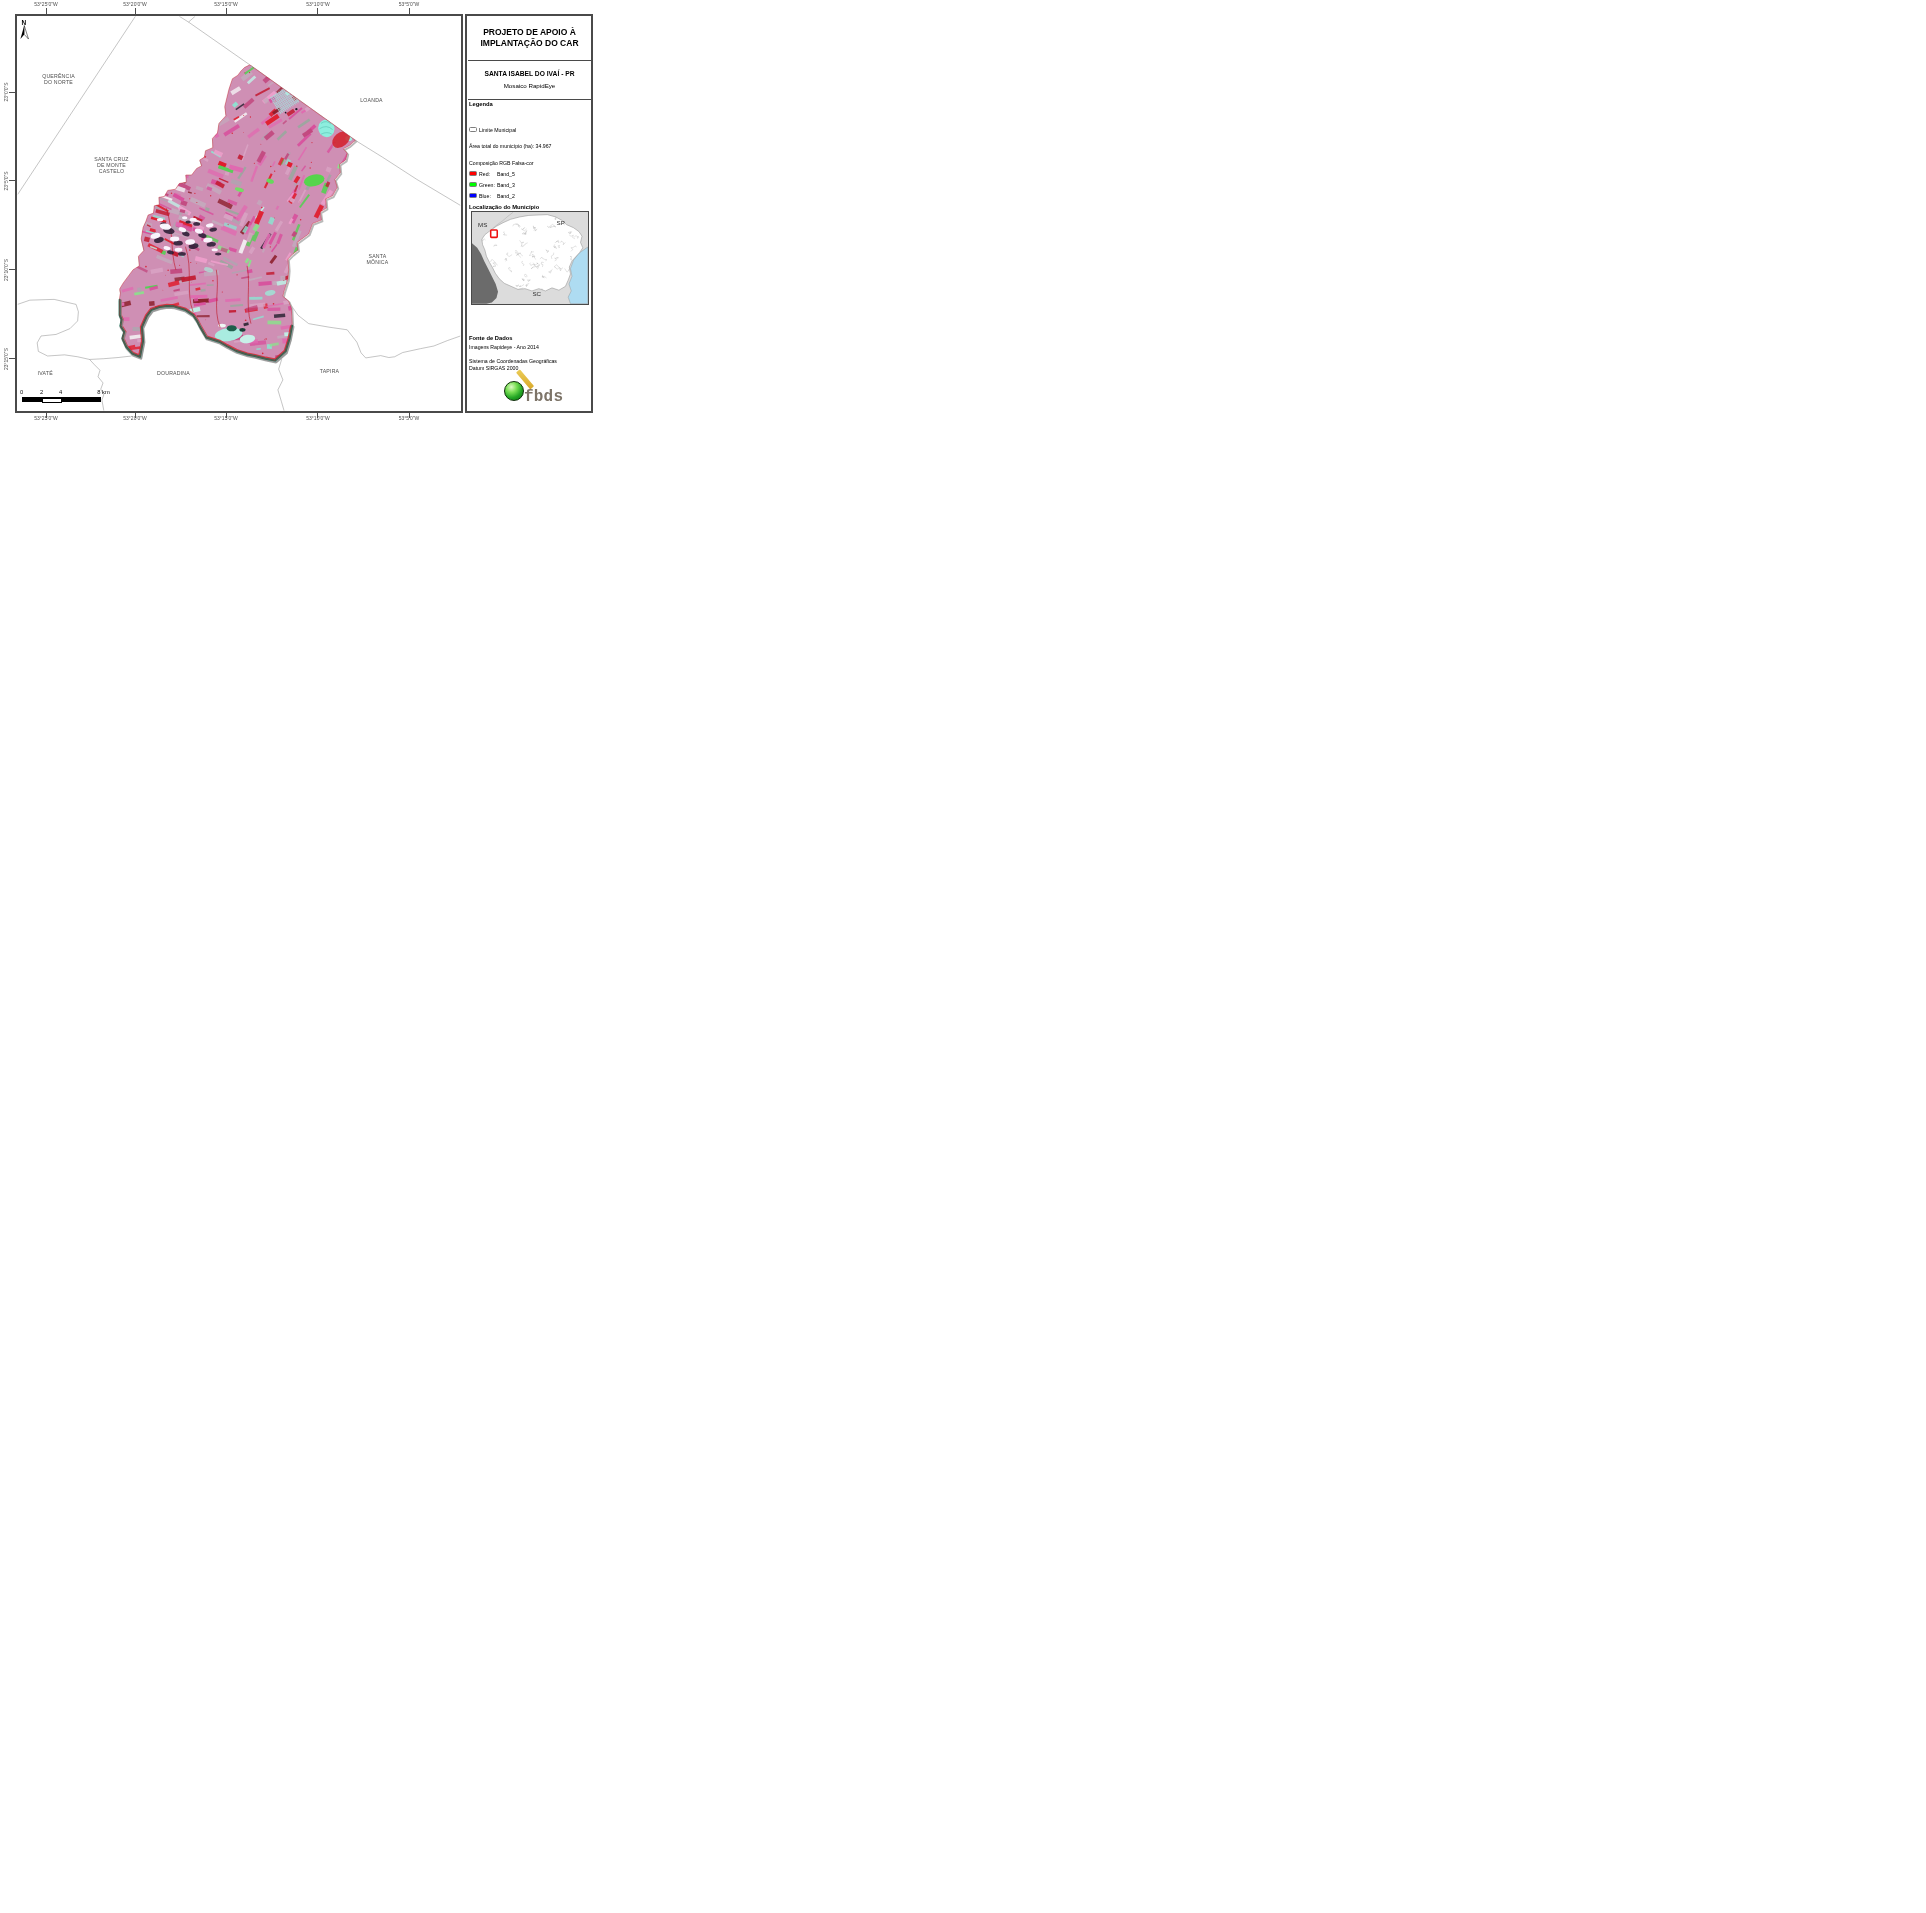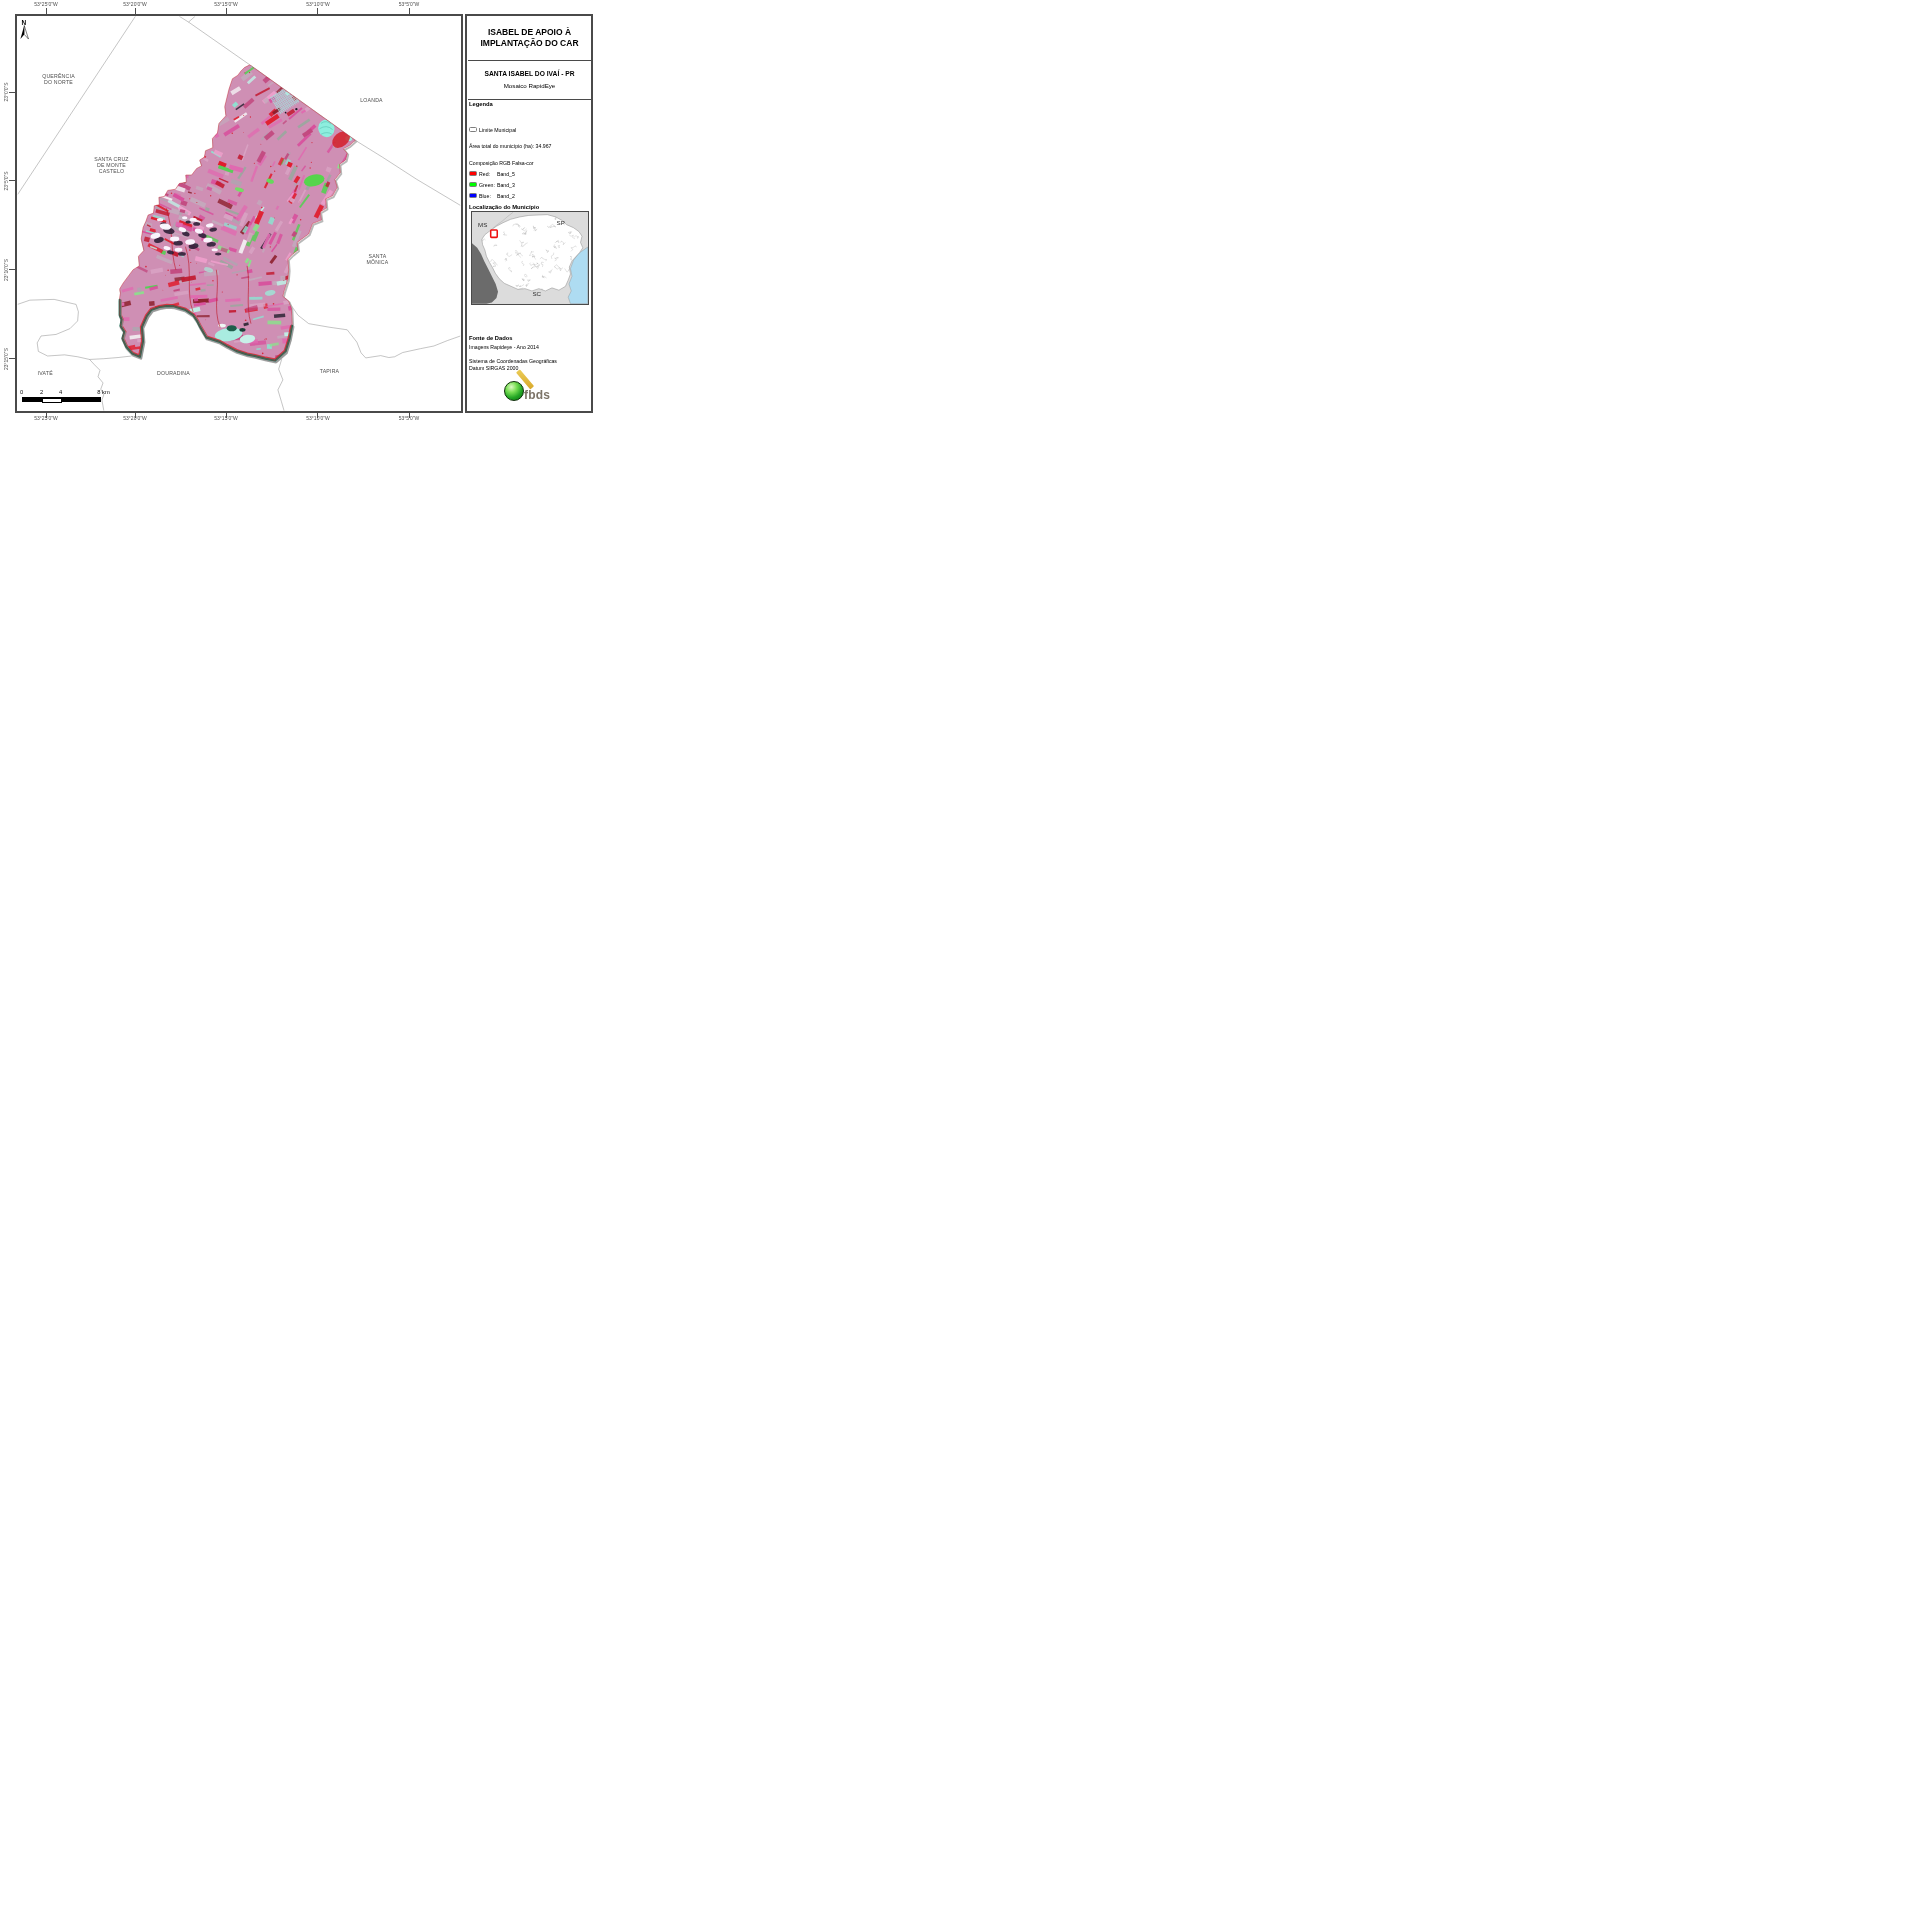--- a/index.html
+++ b/index.html
@@ -43,22 +43,22 @@
   .band-name{position:absolute;left:497px;font-size:5.2px;color:#000;}
   #inset-box{position:absolute;left:471px;top:211px;width:118px;height:94px;
              border:1px solid #4a4a4a;box-sizing:border-box;background:#dcdcdc;overflow:hidden;}
   .inset-label{position:absolute;font-size:6.2px;color:#2e2e2e;white-space:nowrap;}
   
   #logo-bar{position:absolute;left:514px;top:377px;width:22.3px;height:5px;border-radius:0.8px;
             background:linear-gradient(135deg,#eccd58 0%,#d8a82a 100%);transform:rotate(50deg);}
   #logo-globe{position:absolute;left:504px;top:381px;width:20px;height:20px;border-radius:50%;
               background:radial-gradient(circle at 35% 28%,#dcf8c4 0%,#7adf55 30%,#22a524 62%,#0b6b10 100%);
               border:0.8px solid #0d2e08;box-sizing:border-box;}
-  #logo-text{position:absolute;left:524px;top:388px;font-size:12px;font-weight:bold;
-             color:#7d7468;letter-spacing:0.2px;}
+  #logo-text{position:absolute;left:524px;top:388px;font-size:16px;font-weight:bold;
+             color:#7d7468;letter-spacing:0.2px;font-family:Liberation Mono, monospace;}
   svg{display:block;}
 </style>
 </head>
 <body>
 
 <div id="page">
 
   <div id="map-panel"></div>
   <svg id="map-svg" style="position:absolute;left:14.6px;top:14px;" width="448" height="399" viewBox="38 36 1162 1036">
       <defs>
@@ -890,21 +890,21 @@
       <div class="neighbor" style="left: 131px; top: 370px; width: 85px;">
         <div>DOURADINA</div>
       </div>
       <div class="neighbor" style="left: 287px; top: 368px; width: 85px;">
         <div>TAPIRA</div>
       </div>
     </div>
 
   <div id="right-panel"></div>
   <div id="title-block">
-    <div class="title-line">ISABEL DE APOIO À</div>
+    <div class="title-line">PROJETO DE APOIO À</div>
     <div class="title-line">IMPLANTAÇÃO DO CAR</div>
   </div>
   <div class="divider" style="top:60px"></div>
   <div id="subtitle-block">
     <div id="subtitle-muni">SANTA ISABEL DO IVAÍ - PR</div>
     <div id="subtitle-prod">Mosaico RapidEye</div>
   </div>
   <div class="divider" style="top:99px"></div>
 
   <div class="sec-header" style="top:101px">Legenda</div>

